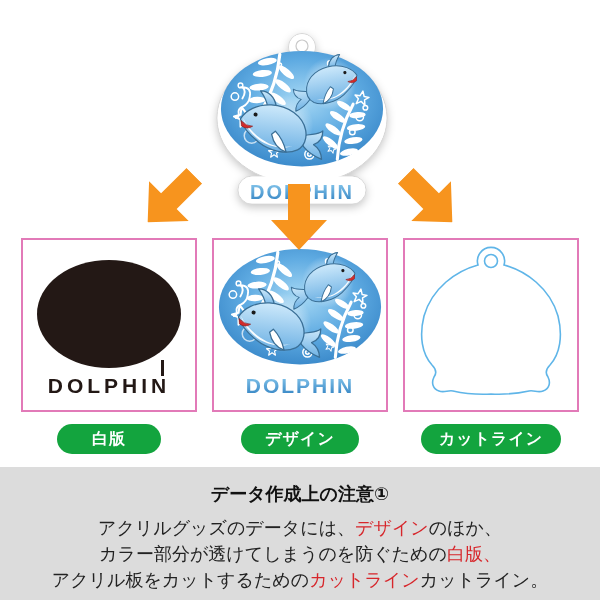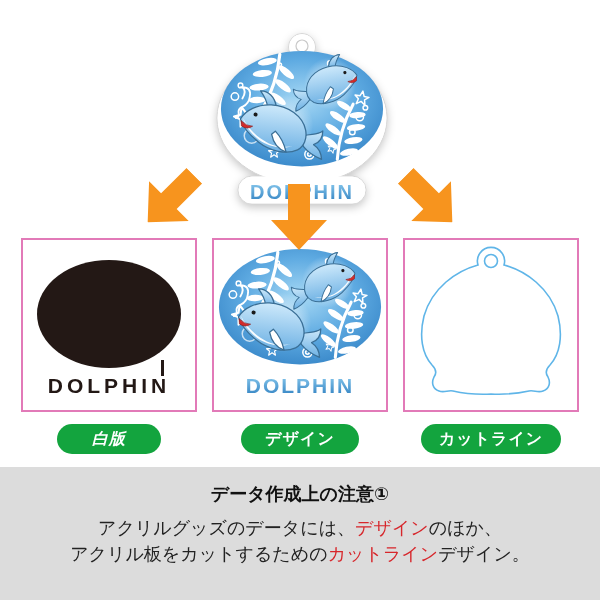--- a/index.html
+++ b/index.html
@@ -12,21 +12,21 @@
   .arrow-left{left:143px;top:166px;transform:rotate(45deg);}
   .arrow-mid{left:271px;top:184px;}
   .arrow-right{left:401px;top:166px;transform:rotate(-45deg);}
   
   .panel{position:absolute;top:238px;width:172px;height:170px;border:2px solid #e27ab8;background:#fff;z-index:1;}
   .panel-1{left:21px;} .panel-2{left:212px;} .panel-3{left:403px;}
   .panel svg{display:block;margin:4px auto 0;}
   
   .tag{position:absolute;top:424px;height:30px;line-height:30px;border-radius:15px;background:#13a43e;
        color:#fff;font-weight:bold;font-size:16px;text-align:center;letter-spacing:1px;}
-  .tag-1{left:57px;width:104px;font-style:italic;} .tag-2{left:241px;width:118px;} .tag-3{left:421px;width:140px;}
+  .tag-1{left:57px;width:104px;} .tag-2{left:241px;width:118px;} .tag-3{left:421px;width:140px;}
   
   .note{position:absolute;left:0;top:467px;width:600px;height:137px;background:#dcdcdc;text-align:center;}
   .note-title{margin-top:15px;font-size:18px;font-weight:bold;color:#111;}
   .note-lines{margin-top:9px;font-size:18px;line-height:26px;color:#222;}
   .red{color:#d7262b;}
   .defs-holder{position:absolute;width:0;height:0;overflow:hidden;}
 </style>
 </head>
 <body>
 
@@ -171,18 +171,21 @@
   <div class="tag tag-2">デザイン</div>
   <div class="tag tag-3">カットライン</div>
 
   <div class="note">
     <div class="note-title">データ作成上の注意①</div>
     <div class="note-lines">
       <div>
         <span>アクリルグッズのデータには、</span><span class="red">デザイン</span><span>のほか、</span>
       </div>
       <div>
-        <span>アクリル板をカットするための</span><span class="red">カットライン</span><span>デザイン。</span>
+        <span>カラー部分が透けてしまうのを防ぐための</span><span class="red">白版、</span><span></span>
+      </div>
+      <div>
+        <span>アクリル板をカットするための</span><span class="red">カットライン</span><span>カットライン。</span>
       </div>
     </div>
   </div>
 
 </div>
 
 </body></html>

